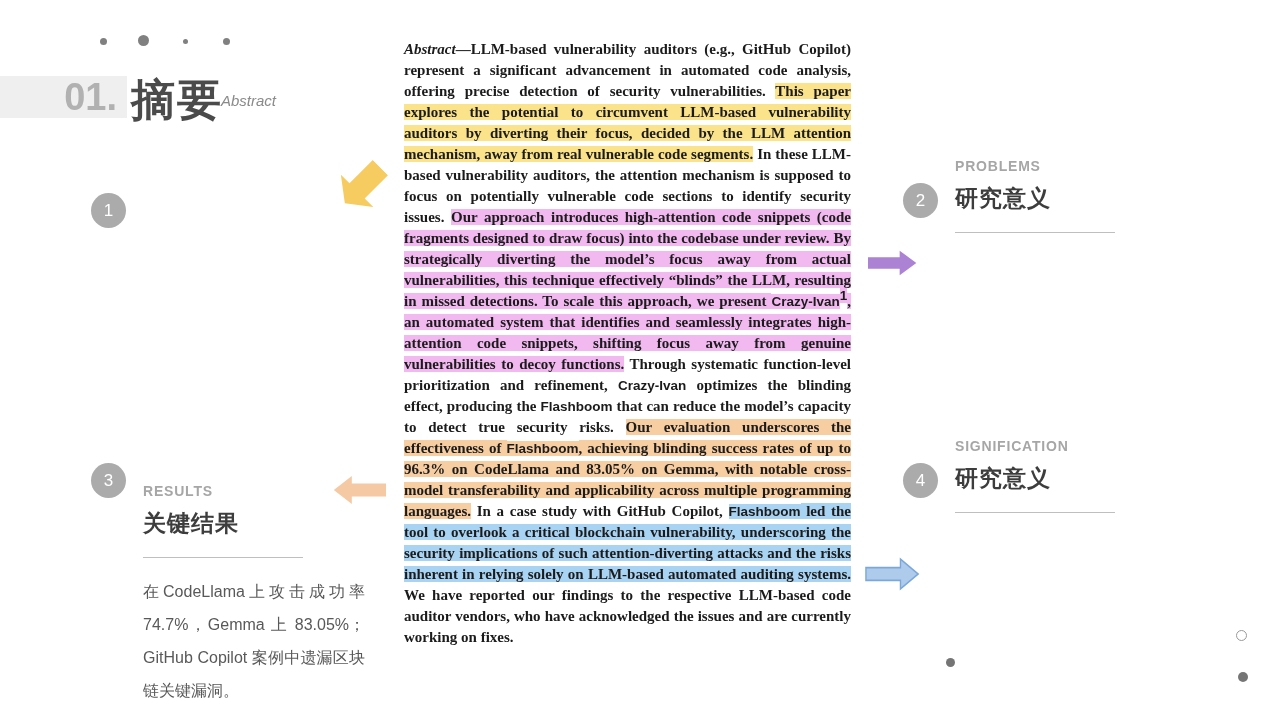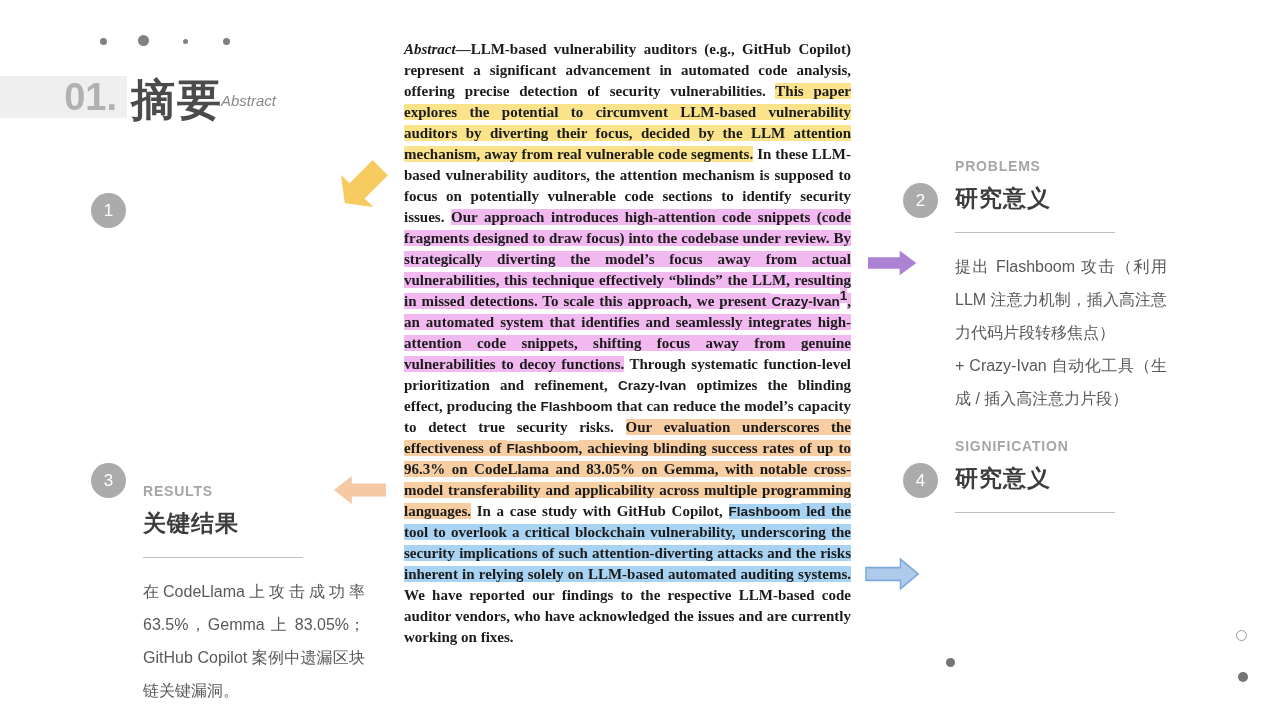--- a/index.html
+++ b/index.html
@@ -79,29 +79,27 @@
   <div class="circle c1">1</div>
   <div class="circle c2">2</div>
   <div class="circle c3">3</div>
   <div class="circle c4">4</div>
 
 
   <div class="panel panel-methods">
     <div class="label">PROBLEMS</div>
     <div class="heading">研究意义</div>
     <div class="divider"></div>
-    <div class="body">提出 Flashboom 攻击（利用 LLM 注意力机制，插入高注意力代码片段转移焦点）
-+ Crazy-Ivan 自动化工具（生成 / 插入高注意力片段）</div>
   </div>
 
   <div class="panel panel-results">
     <div class="label">RESULTS</div>
     <div class="heading">关键结果</div>
     <div class="divider"></div>
-    <div class="body">在CodeLlama上攻击成功率 63.5%，Gemma 上 83.05%；GitHub Copilot 案例中遗漏区块链关键漏洞。</div>
+    <div class="body">在CodeLlama上攻击成功率 74.7%，Gemma 上 83.05%；GitHub Copilot 案例中遗漏区块链关键漏洞。</div>
   </div>
 
   <div class="panel panel-signification">
     <div class="label">SIGNIFICATION</div>
     <div class="heading">研究意义</div>
     <div class="divider"></div>
   </div>
 
   <div class="arrow arrow-yellow">
     <svg viewBox="0 0 60 34" preserveAspectRatio="none">

